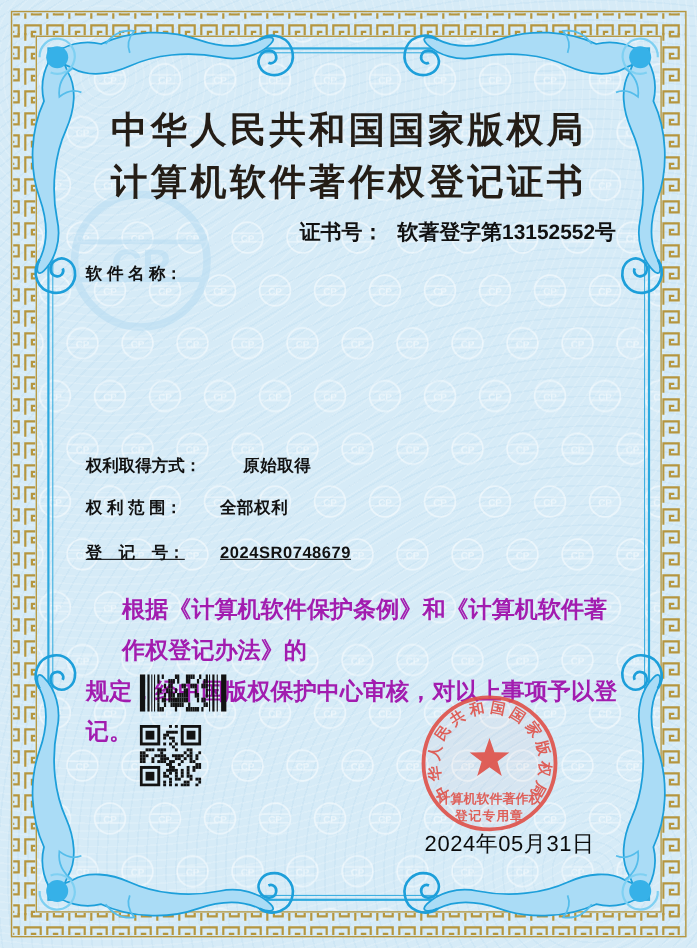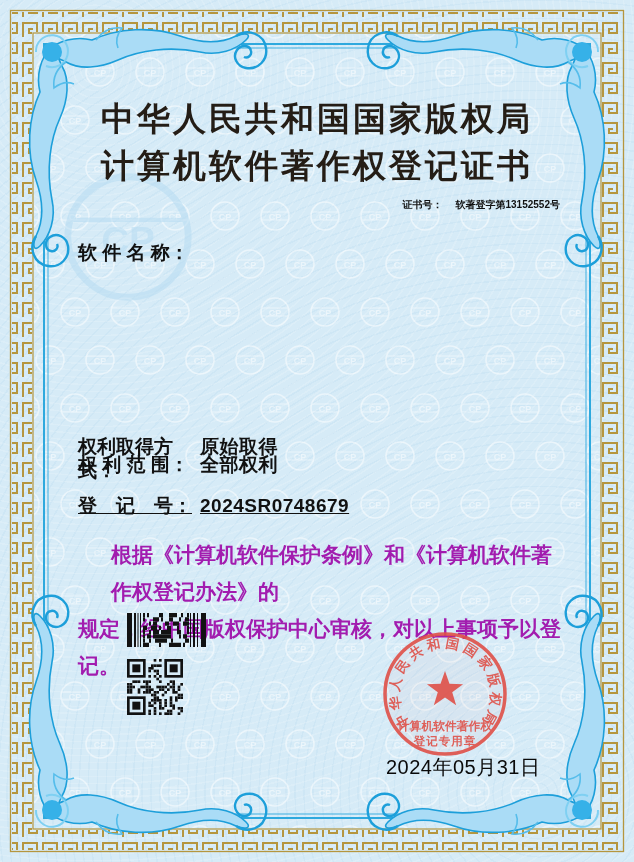--- a/index.html
+++ b/index.html
@@ -10,26 +10,26 @@
     content:"";position:absolute;inset:0;pointer-events:none;
     background:
       repeating-radial-gradient(circle at 15% 8%, rgba(255,255,255,.14) 0 1.5px, rgba(0,0,0,0) 1.5px 7px),
       repeating-radial-gradient(circle at 85% 92%, rgba(170,210,235,.18) 0 1.5px, rgba(0,0,0,0) 1.5px 9px);
   }
   svg.layer{position:absolute;left:0;top:0;pointer-events:none;}
   .abs{position:absolute;}
   .title{left:0;right:0;top:96px;text-align:center;color:#241d16;
          font-family:"Liberation Serif",serif;font-weight:800;font-size:33px;
          line-height:47px;letter-spacing:3px;}
-  .cert-no{top:198px;right:74px;font-size:10px;font-weight:bold;color:#111;}
+  .cert-no{top:198px;right:74px;font-size:19px;font-weight:bold;color:#111;}
   .cert-no .val{margin-left:13px;}
-  .field-row{left:78px;display:flex;font-size:19px;font-weight:bold;color:#111;line-height:1.25;}
+  .field-row{left:78px;display:flex;font-size:15px;font-weight:bold;color:#111;line-height:1.25;}
   .field-label{width:122px;flex:none;}
   .field-value{letter-spacing:.5px;}
-  .row-name{top:241px;} .row-author{top:311px;} .row-acquire{top:435px;}
+  .row-name{top:241px;} .row-author{top:311px;} .row-acquire{top:415px;gap:21px;}
   .row-scope{top:453px;} .row-reg{top:494px;text-decoration:underline;}
   .statement{left:78px;top:536px;width:486px;font-size:21px;font-weight:bold;
              color:#a21caf;line-height:37px;}
   .statement .l1{padding-left:33px;}
   .date{left:386px;top:754px;font-size:20px;font-weight:normal;color:#0a0a0a;letter-spacing:.5px;}
   #barcode-svg{left:127px;top:613px;}
   #qr-svg{left:127px;top:659px;}
   #seal-svg{left:374px;top:624px;opacity:.9;}
 </style>
 </head>

